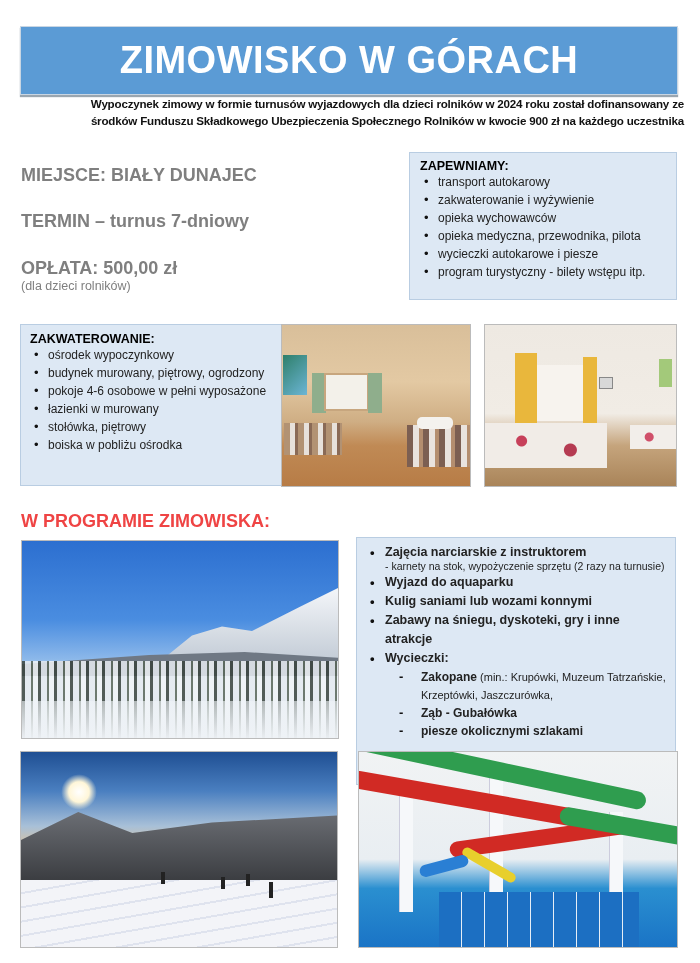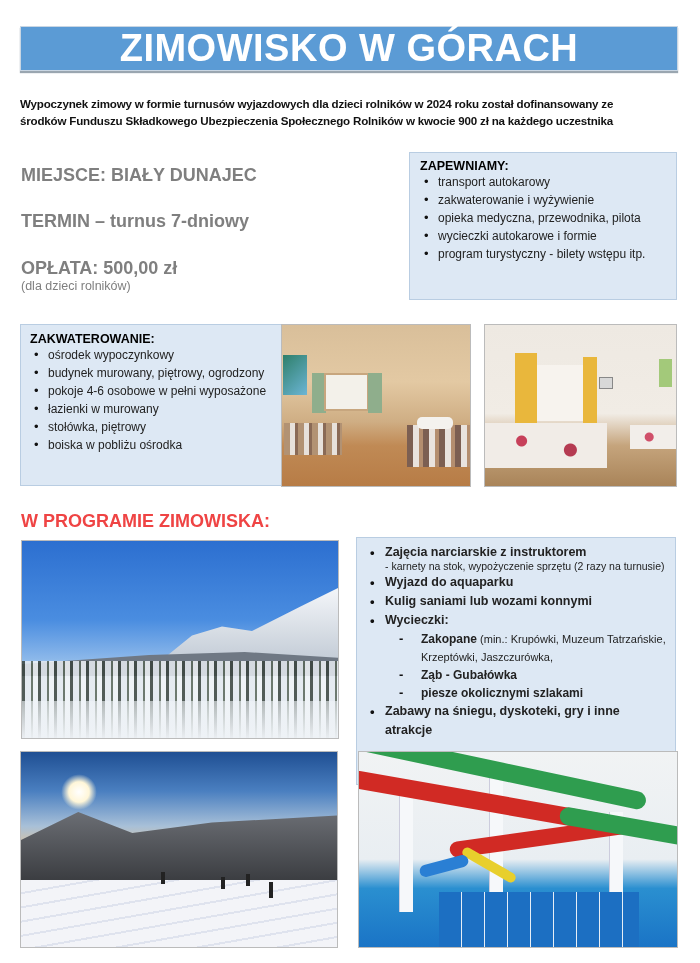--- a/index.html
+++ b/index.html
@@ -1,31 +1,31 @@
 <!DOCTYPE html>
 <html><head>
 <meta charset="utf-8">
 <style>
   * { box-sizing: border-box; margin: 0; padding: 0; }
   html, body { width: 700px; height: 963px; background: #ffffff; overflow: hidden; }
   body { position: relative; font-family: "Liberation Sans", sans-serif; color: #222; }
 
   .title-banner {
-    position: absolute; left: 20px; top: 26px; width: 658px; height: 45px;
+    position: absolute; left: 20px; top: 26px; width: 658px; height: 69px;
     background: #5b9bd5; border: 1px solid #c9d6e3;
     box-shadow: 0 2px 1px #9aa6b0;
     display: flex; align-items: center; justify-content: center;
   }
   .title-banner h1 {
     font-family: "Liberation Sans", sans-serif; font-weight: bold;
     font-size: 38px; color: #ffffff; letter-spacing: 0.5px;
   }
   .subtitle {
-    position: absolute; left: 20px; top: 95px; width: 672px;
-    text-align: left; font-size: 11.6px; font-weight: bold; line-height: 17px;
+    position: absolute; left: 12px; top: 95px; width: 672px;
+    text-align: right; font-size: 11.6px; font-weight: bold; line-height: 17px;
     color: #111; letter-spacing: -0.2px;
   }
 
   .info-line { position: absolute; left: 21px; font-weight: bold; color: #7f7f7f; font-size: 18px; }
   .info-note { position: absolute; left: 21px; top: 279px; font-size: 12.5px; color: #7f7f7f; }
 
   .box {
     position: absolute; background: #dde8f4; border: 1px solid #b9cde2;
   }
   .box h3 { font-size: 12.5px; font-weight: bold; color: #000000; }
@@ -125,22 +125,23 @@
 <div class="info-line" style="top:165px;">MIEJSCE: BIAŁY DUNAJEC</div>
 <div class="info-line" style="top:211px;">TERMIN – turnus 7-dniowy</div>
 <div class="info-line" style="top:258px;">OPŁATA:  500,00 zł</div>
 <div class="info-note">(dla dzieci rolników)</div>
 
 <div class="box box-zapewniamy">
   <h3>ZAPEWNIAMY:</h3>
   <ul>
     <li>transport autokarowy</li>
     <li>zakwaterowanie i wyżywienie</li>
+    <li>opieka wychowawców</li>
     <li>opieka medyczna, przewodnika, pilota</li>
-    <li>wycieczki autokarowe i formie</li>
+    <li>wycieczki autokarowe i piesze</li>
     <li>program turystyczny - bilety wstępu itp.</li>
   </ul>
 </div>
 
 <div class="box box-zakwaterowanie">
   <h3>ZAKWATEROWANIE:</h3>
   <ul>
     <li>ośrodek wypoczynkowy</li>
     <li>budynek murowany, piętrowy, ogrodzony</li>
     <li>pokoje 4-6 osobowe w pełni wyposażone</li>
@@ -180,31 +181,31 @@
 </div>
 
 <div class="box box-program">
   <ul class="main">
     <li>
       <span>Zajęcia narciarskie z instruktorem</span>
       <span class="note">- karnety na stok, wypożyczenie sprzętu (2 razy na turnusie)</span>
     </li>
     <li><span>Wyjazd do aquaparku</span></li>
     <li><span>Kulig saniami lub wozami konnymi</span></li>
+    <li><span>Zabawy na śniegu, dyskoteki, gry i inne atrakcje</span></li>
     <li>
       <span>Wycieczki:</span>
       <ul class="sub">
         <li>
           <span>Zakopane</span><span class="light"> (min.: Krupówki, Muzeum Tatrzańskie, Krzeptówki, Jaszczurówka,</span>
         </li>
         <li><span>Ząb - Gubałówka</span></li>
         <li><span>piesze okolicznymi szlakami</span></li>
       </ul>
     </li>
-    <li><span>Zabawy na śniegu, dyskoteki, gry i inne atrakcje</span></li>
   </ul>
 </div>
 
 <div class="photo photo-slope">
   <div class="sun"></div>
   <div class="hill"></div>
   <div class="snowfield"></div>
   <div class="skier" style="left:140px; top:120px;"></div>
   <div class="skier" style="left:200px; top:125px;"></div>
   <div class="skier" style="left:225px; top:122px;"></div>

